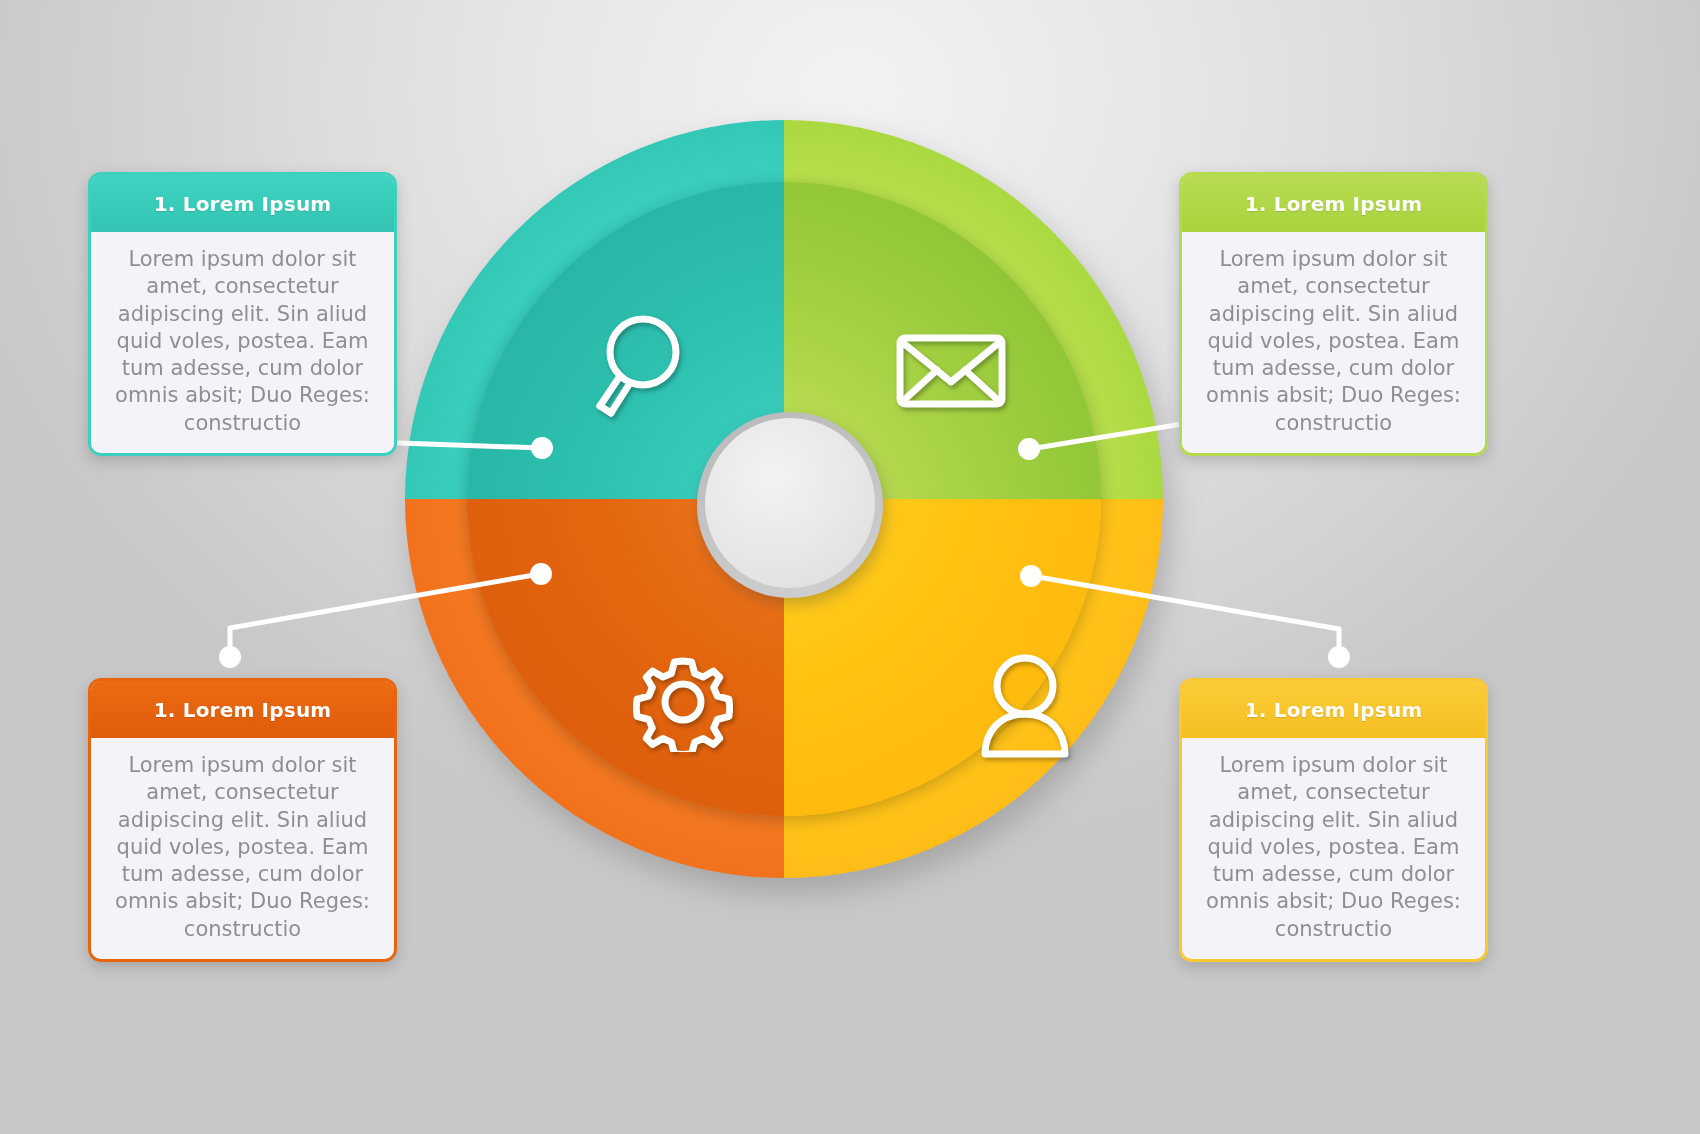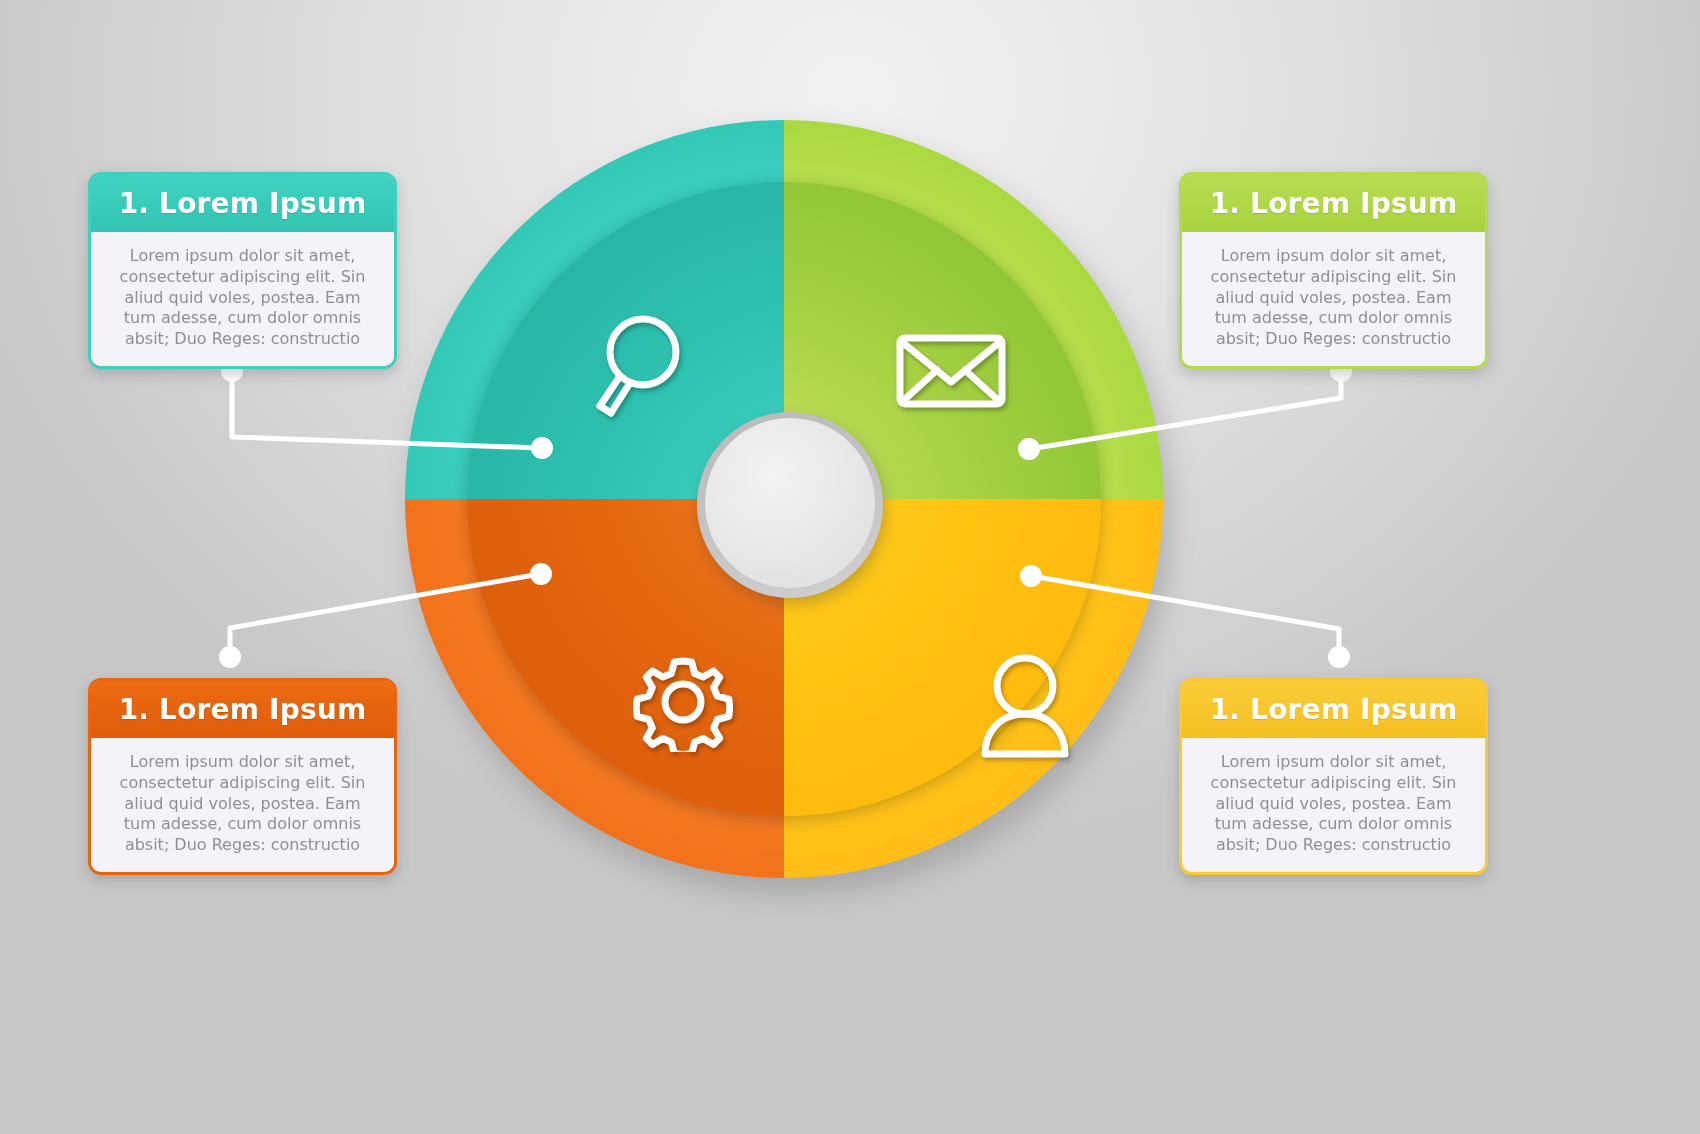--- a/index.html
+++ b/index.html
@@ -60,26 +60,26 @@
   .icon{position:absolute;filter:drop-shadow(2px 3px 2px rgba(0,0,0,.28));}
   svg .stroke-w{fill:none;stroke:#ffffff;stroke-width:7;stroke-linecap:round;stroke-linejoin:round;}
 
   
   .card{
     position:absolute;width:303px;border-radius:13px;overflow:hidden;
     box-shadow:0 5px 14px rgba(90,90,90,.30);
   }
   .card .hd{
     height:57px;display:flex;align-items:center;justify-content:center;
-    font-size:28px;font-weight:bold;color:#ffffff;letter-spacing:.2px;
+    font-size:20px;font-weight:bold;color:#ffffff;letter-spacing:.2px;
     text-shadow:0 1px 1px rgba(0,0,0,.12);
   }
   .card .bd{
     background:#f4f4f8;padding:14px 16px 16px 16px;
-    font-size:16px;line-height:1.30;color:#8e8e93;text-align:center;
+    font-size:21px;line-height:1.30;color:#8e8e93;text-align:center;
   }
   .card.teal {border:3px solid #3ed0bf;}
   .card.teal .hd{background:linear-gradient(180deg,#3fd3c2,#33c4b2);}
   .card.green{border:3px solid #b4db4e;}
   .card.green .hd{background:linear-gradient(180deg,#b7dc54,#a8d33c);}
   .card.orange{border:3px solid #e8650f;}
   .card.orange .hd{background:linear-gradient(180deg,#ec6b12,#df5c0b);}
   .card.yellow{border:3px solid #f9c832;}
   .card.yellow .hd{background:linear-gradient(180deg,#fbcd38,#f5bf22);}
 

